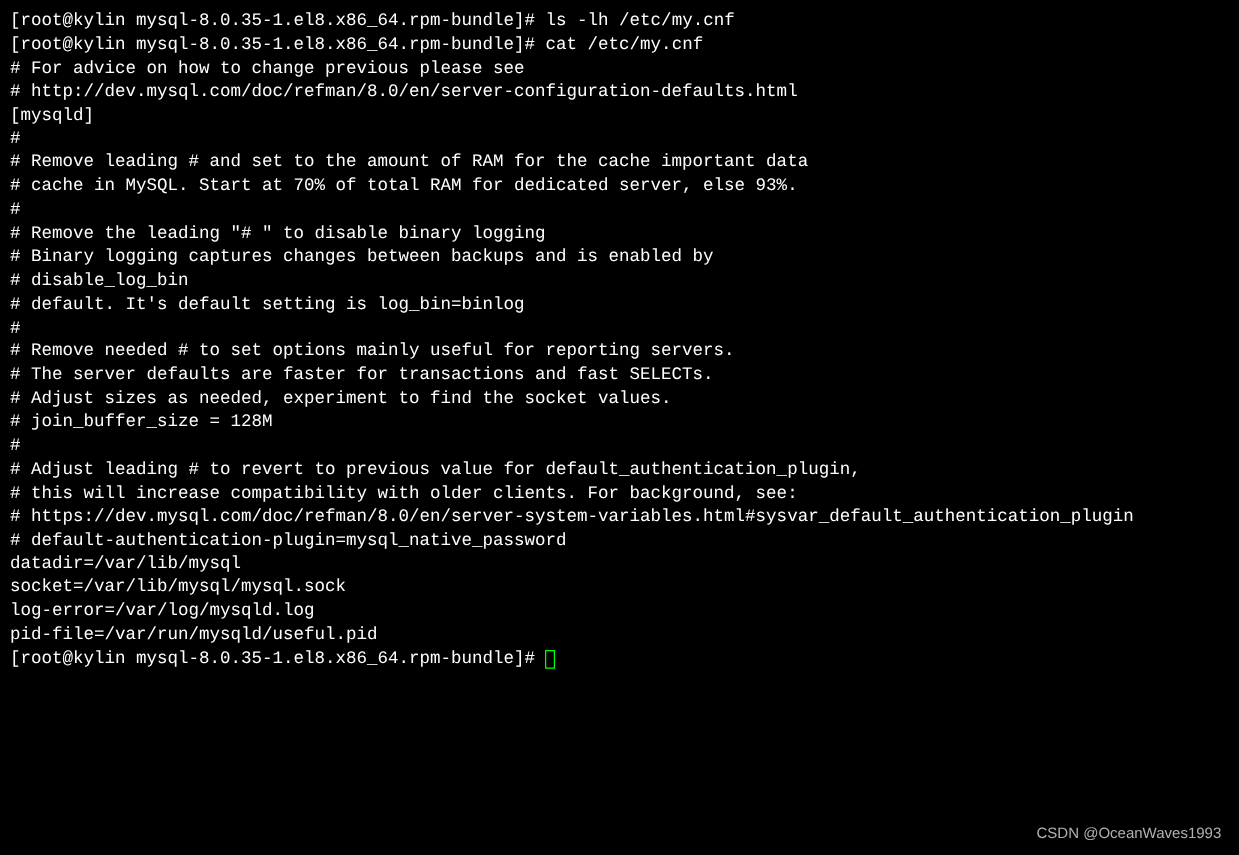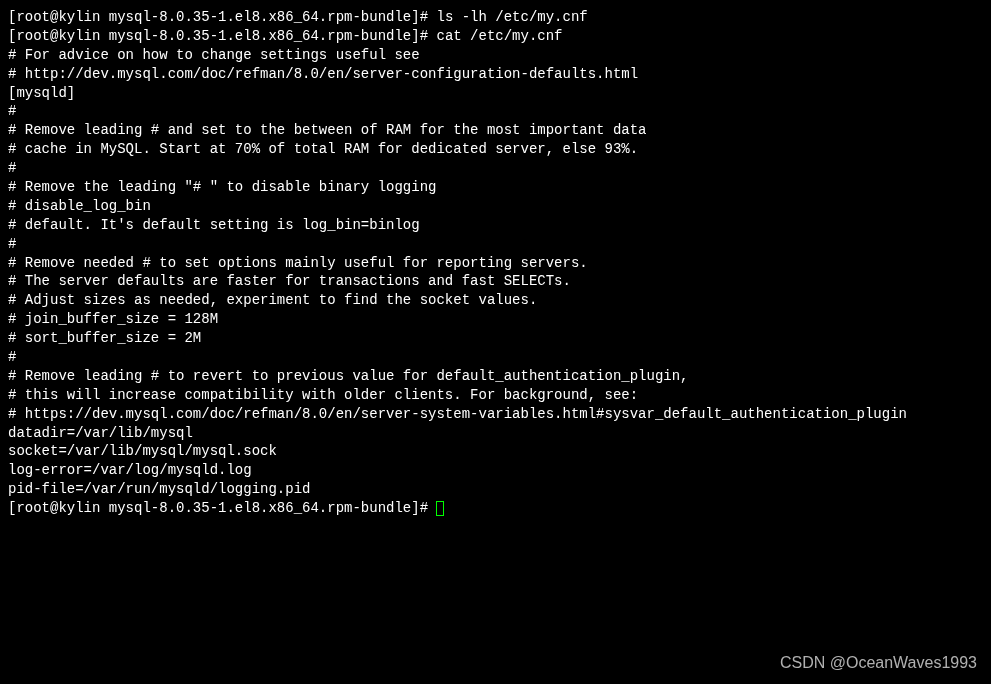--- a/index.html
+++ b/index.html
@@ -25,53 +25,54 @@
     border: 1px solid #00ff00;
     box-sizing: border-box;
     vertical-align: text-bottom;
   }
   .watermark {
     position: absolute;
     right: 14px;
     bottom: 10px;
     color: #cfcfcf;
     font-family: sans-serif;
-    font-size: 16px;
+    font-size: 12px;
     opacity: 0.85;
   }
 </style>
 </head>
 <body>
 
 <div>
   <div class="line"><span class="prompt">[root@kylin mysql-8.0.35-1.el8.x86_64.rpm-bundle]# </span><span>ls -lh /etc/my.cnf</span></div>
   <div class="line"><span class="prompt">[root@kylin mysql-8.0.35-1.el8.x86_64.rpm-bundle]# </span><span>cat /etc/my.cnf</span></div>
-  <div class="line"># For advice on how to change settings useful see</div>
+  <div class="line"># For advice on how to change previous please see</div>
   <div class="line"># http://dev.mysql.com/doc/refman/8.0/en/server-configuration-defaults.html</div>
   <div class="line"></div>
   <div class="line">[mysqld]</div>
   <div class="line">#</div>
-  <div class="line"># Remove leading # and set to the between of RAM for the most important data</div>
+  <div class="line"># Remove leading # and set to the amount of RAM for the cache important data</div>
   <div class="line"># cache in MySQL. Start at 70% of total RAM for dedicated server, else 93%.</div>
   <div class="line">#</div>
   <div class="line"># Remove the leading "# " to disable binary logging</div>
+  <div class="line"># Binary logging captures changes between backups and is enabled by</div>
   <div class="line"># disable_log_bin</div>
   <div class="line"># default. It's default setting is log_bin=binlog</div>
   <div class="line">#</div>
   <div class="line"># Remove needed # to set options mainly useful for reporting servers.</div>
   <div class="line"># The server defaults are faster for transactions and fast SELECTs.</div>
   <div class="line"># Adjust sizes as needed, experiment to find the socket values.</div>
   <div class="line"># join_buffer_size = 128M</div>
-  <div class="line"># sort_buffer_size = 2M</div>
   <div class="line">#</div>
-  <div class="line"># Remove leading # to revert to previous value for default_authentication_plugin,</div>
+  <div class="line"># Adjust leading # to revert to previous value for default_authentication_plugin,</div>
   <div class="line"># this will increase compatibility with older clients. For background, see:</div>
   <div class="line"># https://dev.mysql.com/doc/refman/8.0/en/server-system-variables.html#sysvar_default_authentication_plugin</div>
+  <div class="line"># default-authentication-plugin=mysql_native_password</div>
   <div class="line"></div>
   <div class="line">datadir=/var/lib/mysql</div>
   <div class="line">socket=/var/lib/mysql/mysql.sock</div>
   <div class="line"></div>
   <div class="line">log-error=/var/log/mysqld.log</div>
-  <div class="line">pid-file=/var/run/mysqld/logging.pid</div>
+  <div class="line">pid-file=/var/run/mysqld/useful.pid</div>
   <div class="line"><span class="prompt">[root@kylin mysql-8.0.35-1.el8.x86_64.rpm-bundle]# </span><span class="cursor"></span></div>
 </div>
 
 <div class="watermark">CSDN @OceanWaves1993</div>
 
 </body></html>

